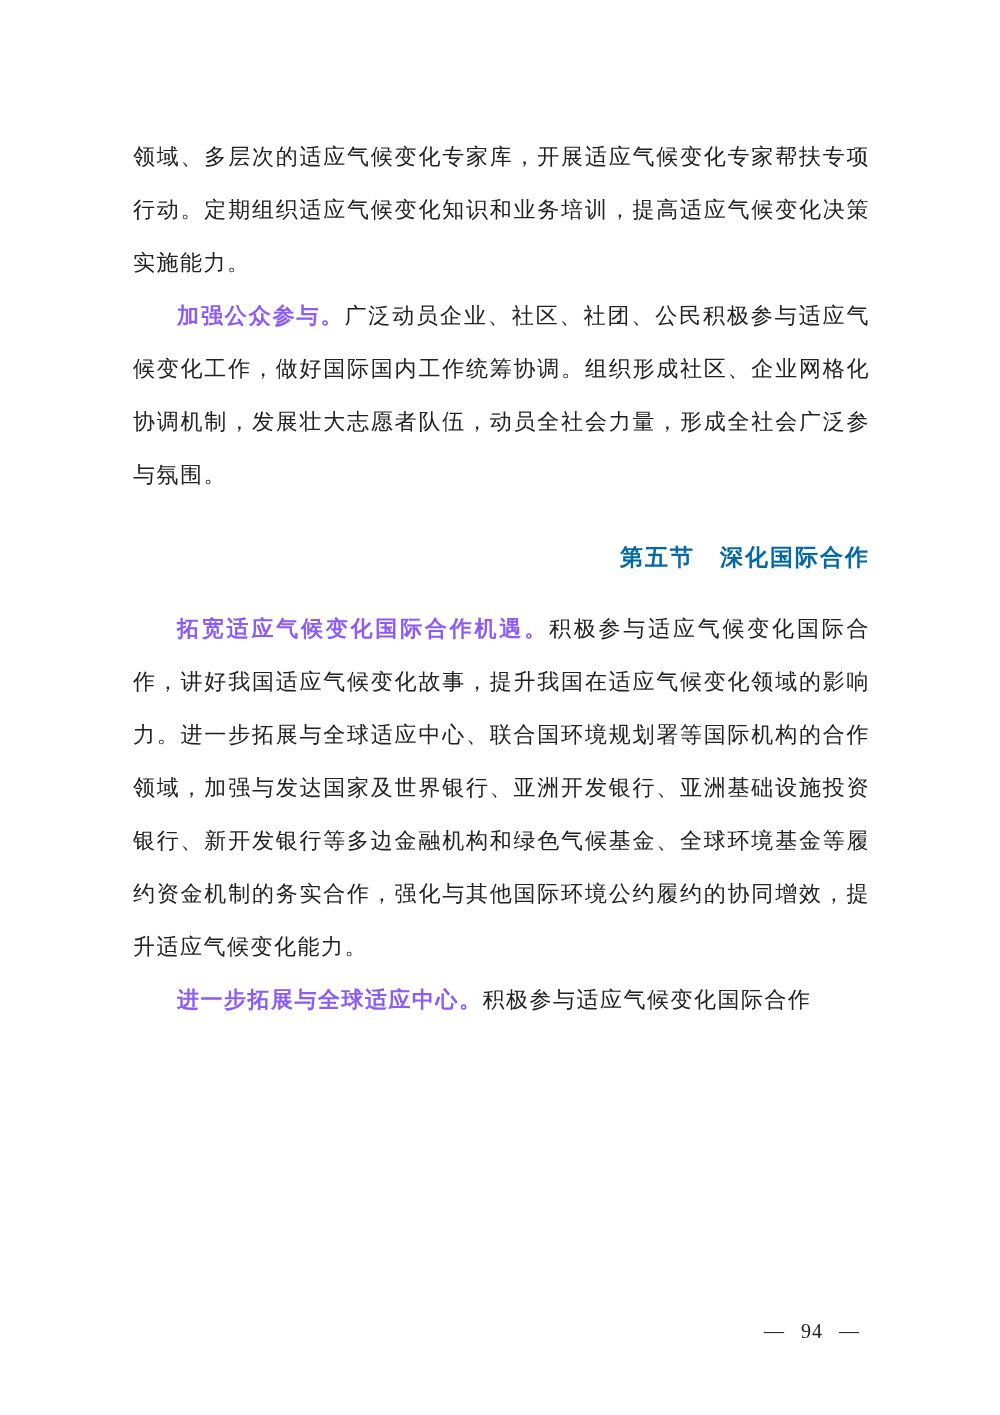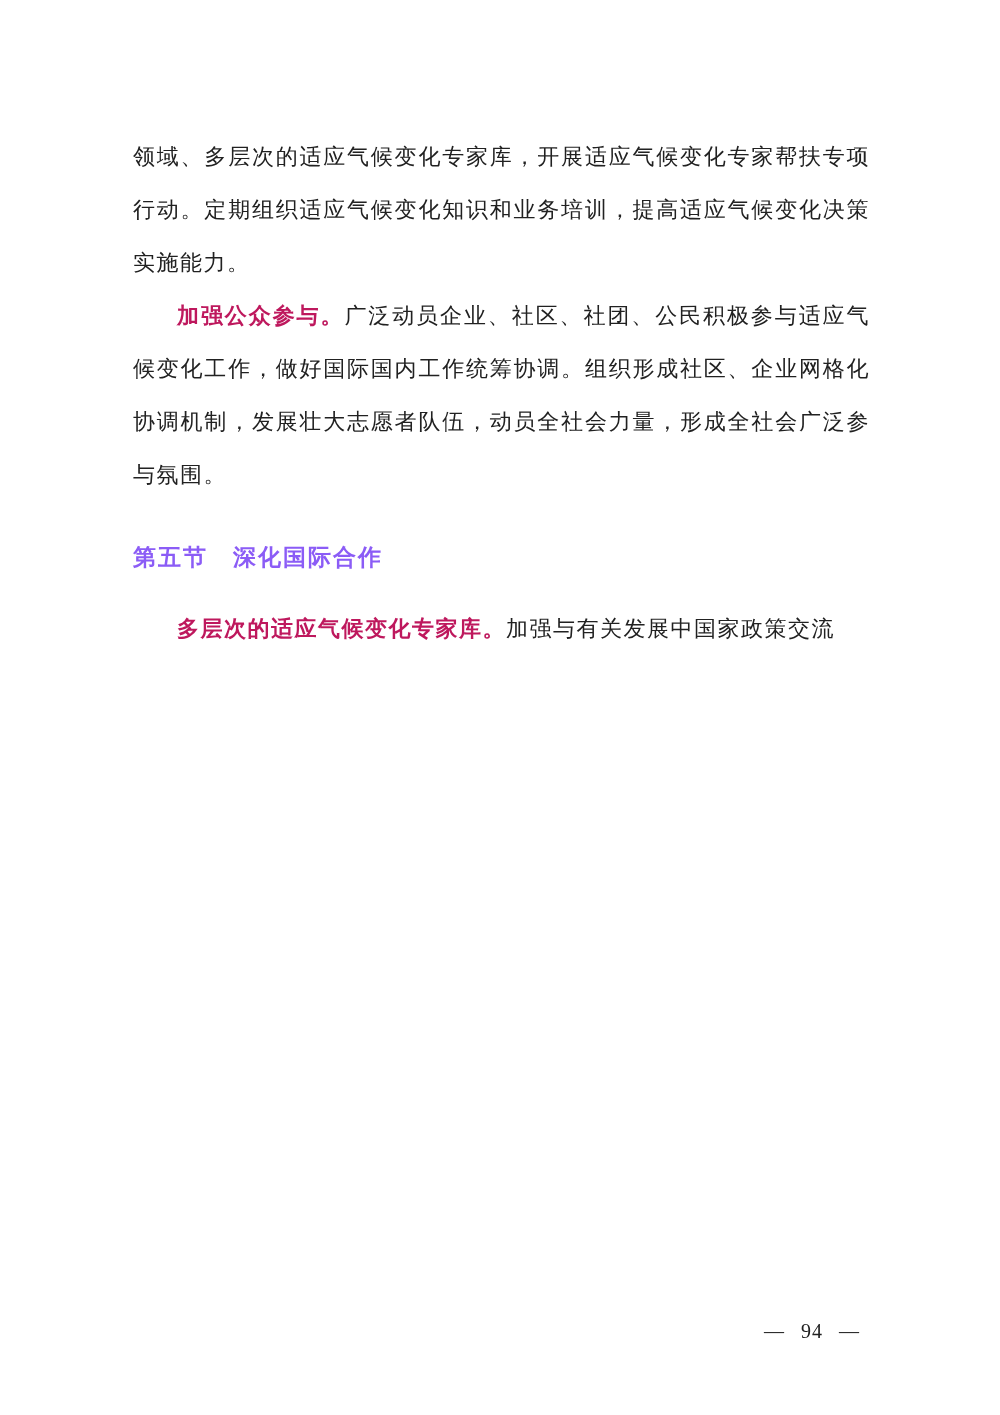--- a/index.html
+++ b/index.html
@@ -25,30 +25,30 @@
     line-height: 53px;
     letter-spacing: 1.5px;
     text-align: justify;
     text-justify: inter-ideograph;
   }
   .para.indent {
     text-indent: 2em;
   }
   .para .lead {
     font-weight: bold;
-    color: #be185d;
+    color: #8b5cf6;
     font-family: "Liberation Sans", "DejaVu Sans", sans-serif;
   }
   .section-heading {
     margin: 30px 0 18px 0;
     font-size: 23px;
     line-height: 53px;
     font-weight: bold;
-    color: #8b5cf6;
-    text-align: left;
+    color: #0369a1;
+    text-align: right;
     letter-spacing: 2px;
     font-family: "Liberation Sans", "DejaVu Sans", sans-serif;
   }
   .page-footer {
     position: absolute;
     right: 140px;
     bottom: 72px;
     display: inline-flex;
     align-items: center;
     gap: 16px;
@@ -62,22 +62,23 @@
 
 <div class="page">
 
   <p class="para"><span>领域、多层次的适应气候变化专家库，开展适应气候变化专家帮扶专项行动。定期组织适应气候变化知识和业务培训，提高适应气候变化决策实施能力。</span></p>
 
   <p class="para indent"><span class="lead">加强公众参与。</span><span>广泛动员企业、社区、社团、公民积极参与适应气候变化工作，做好国际国内工作统筹协调。组织形成社区、企业网格化协调机制，发展壮大志愿者队伍，动员全社会力量，形成全社会广泛参与氛围。</span></p>
 
   <h2 class="section-heading">第五节　深化国际合作</h2>
 
 
+  <p class="para indent"><span class="lead">拓宽适应气候变化国际合作机遇。</span><span>积极参与适应气候变化国际合作，讲好我国适应气候变化故事，提升我国在适应气候变化领域的影响力。进一步拓展与全球适应中心、联合国环境规划署等国际机构的合作领域，加强与发达国家及世界银行、亚洲开发银行、亚洲基础设施投资银行、新开发银行等多边金融机构和绿色气候基金、全球环境基金等履约资金机制的务实合作，强化与其他国际环境公约履约的协同增效，提升适应气候变化能力。</span></p>
 
-  <p class="para indent"><span class="lead">多层次的适应气候变化专家库。</span><span>加强与有关发展中国家政策交流</span></p>
+  <p class="para indent"><span class="lead">进一步拓展与全球适应中心。</span><span>积极参与适应气候变化国际合作</span></p>
 
   <div class="page-footer">
     <span>—</span>
     <span>94</span>
     <span>—</span>
   </div>
 
 </div>
 
 </body></html>

